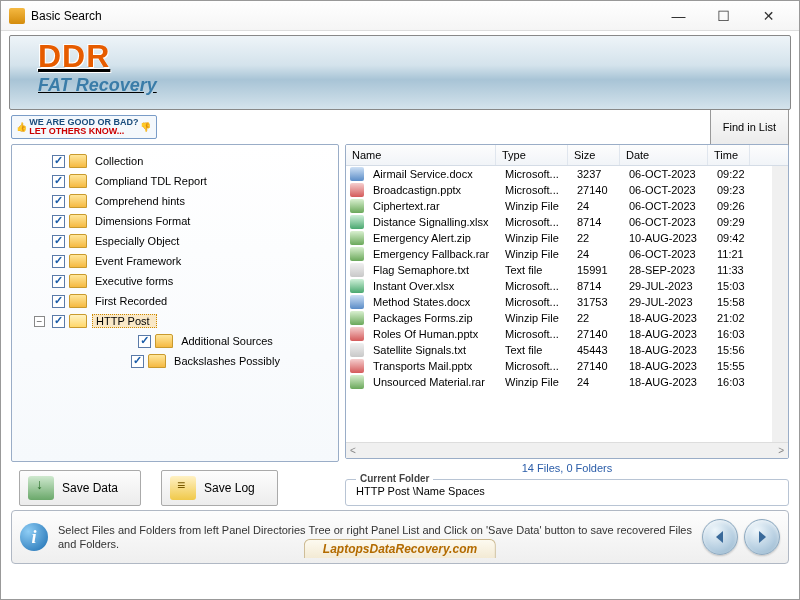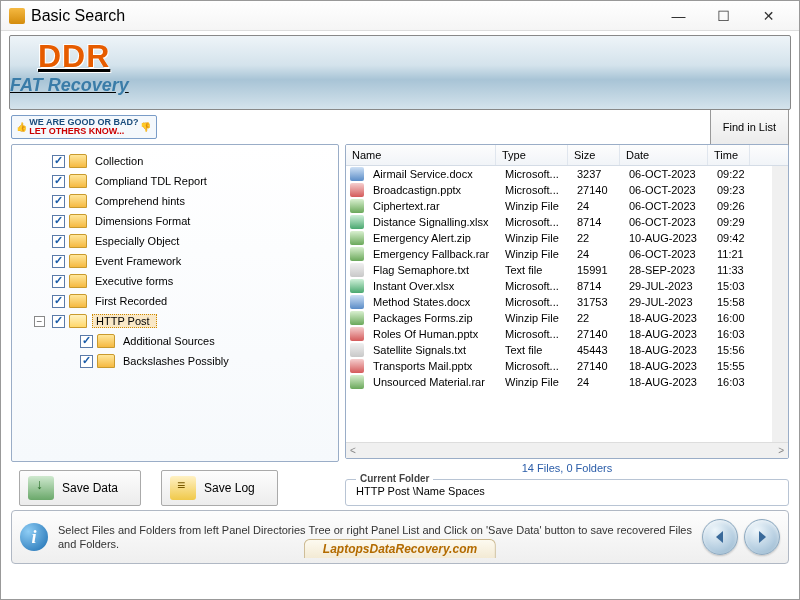--- a/index.html
+++ b/index.html
@@ -1,36 +1,36 @@
 <!DOCTYPE html>
 <html><head>
 <meta charset="utf-8">
 <style>
 * { box-sizing: border-box; margin: 0; padding: 0; font-family: Tahoma, sans-serif; }
 body { background: #fff; width: 800px; height: 600px; overflow: hidden; border: 1px solid #999; }
 .titlebar { height: 30px; background: linear-gradient(#fff,#f5f5f5); border-bottom: 1px solid #ddd; display: flex; align-items: center; padding: 0 8px; }
 .titlebar .icon { width: 16px; height: 16px; background: linear-gradient(#f5b942,#d48c0c); border-radius: 2px; margin-right: 6px; }
-.titlebar .title { font-size: 16px; flex: 1; }
+.titlebar .title { font-size: 12px; flex: 1; }
 .titlebar .btns { display: flex; gap: 0; }
 .titlebar .btn { width: 45px; height: 28px; display: flex; align-items: center; justify-content: center; font-size: 14px; color: #333; cursor: pointer; }
 .header { height: 75px; margin: 4px 8px 0; border: 1px solid #888; background: linear-gradient(180deg,#eef4f8,#d4e3ec 40%,#a8c4d6 60%,#d4e3ec); position: relative; overflow: hidden; border-radius: 2px; text-decoration: underline; }
 .header .logo { font-family: Impact, sans-serif; font-size: 32px; color: #e65c00; font-weight: bold; letter-spacing: 1px; margin: 2px 0 0 28px; text-shadow: 1px 1px 0 #fff, -1px -1px 0 #fff; }
-.header .sub { font-size: 18px; color: #3a7ca8; font-weight: bold; font-style: italic; }
+.header .sub { font-size: 18px; color: #3a7ca8; font-weight: bold; margin-left: 28px; font-style: italic; }
 .topbar { height: 30px; display: flex; align-items: center; padding: 4px 10px 0; justify-content: space-between; }
 .feedback { border: 1px solid #7a9cc7; background: #f4f8fc; font-size: 9px; font-family: 'Courier New', monospace; font-weight: bold; padding: 2px 4px; border-radius: 2px; display: flex; align-items: center; gap: 2px; }
 .feedback .line1 { color: #1a4c7c; }
 .feedback .line2 { color: #cc0000; }
 .feedback .txt { display: inline-block; line-height: 1; }
 .findbtn { background: linear-gradient(#fdfdfd,#e8e8e8); border: 1px solid #999; padding: 19px 12px; font-size: 11px; border-radius: 2px; cursor: pointer; }
 .main { display: flex; gap: 6px; padding: 4px 10px; height: 370px; }
 .leftpane { width: 328px; display: flex; flex-direction: column; }
 .treebox { flex: 1; border: 1px solid #9aadc7; background: linear-gradient(#fff,#f6f9fc); overflow: hidden; position: relative; border-radius: 2px; }
 .tree { padding: 6px 0 6px 0; font-size: 11px; overflow-y: auto; height: 100%; }
 .tree-item { display: flex; align-items: center; padding: 3px 4px 3px 40px; white-space: nowrap; cursor: pointer; }
-.tree-item.child { padding-left: 68px; }
+.tree-item.child { padding-left: 68px; justify-content: center; }
 .tree-item .chk { width: 13px; height: 13px; border: 1px solid #5a7aa8; background: #fff; margin-right: 4px; position: relative; flex-shrink: 0; }
 .tree-item .chk.checked::after { content: '✓'; color: #1a5ca8; font-size: 11px; position: absolute; top: -2px; left: 1px; font-weight: bold; }
 .tree-item .fld { width: 18px; height: 14px; background: linear-gradient(#ffe79c,#f5b942); border: 1px solid #c99a2e; border-radius: 2px 2px 0 0; margin-right: 5px; flex-shrink: 0; position: relative; }
 .tree-item .fld.open { background: linear-gradient(#fff3c4,#ffd76a); }
 .tree-item.selected .lbl { background: #f9e8c7; border: 1px dotted #cc8800; padding: 0 6px 0 3px; }
 .tree-item .lbl { padding: 0 3px; }
 .tree-item .expander { width: 11px; height: 11px; border: 1px solid #888; background: #fff; font-size: 10px; line-height: 9px; text-align: center; margin-right: 6px; color: #555; flex-shrink: 0; position: absolute; left: 22px; }
 .btnrow { display: flex; gap: 20px; margin-top: 8px; padding-left: 8px; }
 .bigbtn { background: linear-gradient(#fdfdfd,#ececec); border: 1px solid #aaa; border-radius: 2px; padding: 5px 22px 5px 8px; display: flex; align-items: center; gap: 8px; font-size: 12px; cursor: pointer; }
 .bigbtn .ic { width: 26px; height: 24px; border-radius: 3px; }
@@ -251,21 +251,21 @@
             <div class="col-s">31753</div>
             <div class="col-d">29-JUL-2023</div>
             <div class="col-m">15:58</div>
           </div>
           <div class="row">
             <span class="fi fi-zip"></span>
             <div class="col-n">Packages Forms.zip</div>
             <div class="col-t">Winzip File</div>
             <div class="col-s">22</div>
             <div class="col-d">18-AUG-2023</div>
-            <div class="col-m">16:00</div>
+            <div class="col-m">21:02</div>
           </div>
           <div class="row">
             <span class="fi fi-ppt"></span>
             <div class="col-n">Roles Of Human.pptx</div>
             <div class="col-t">Microsoft...</div>
             <div class="col-s">27140</div>
             <div class="col-d">18-AUG-2023</div>
             <div class="col-m">16:03</div>
           </div>
           <div class="row">

